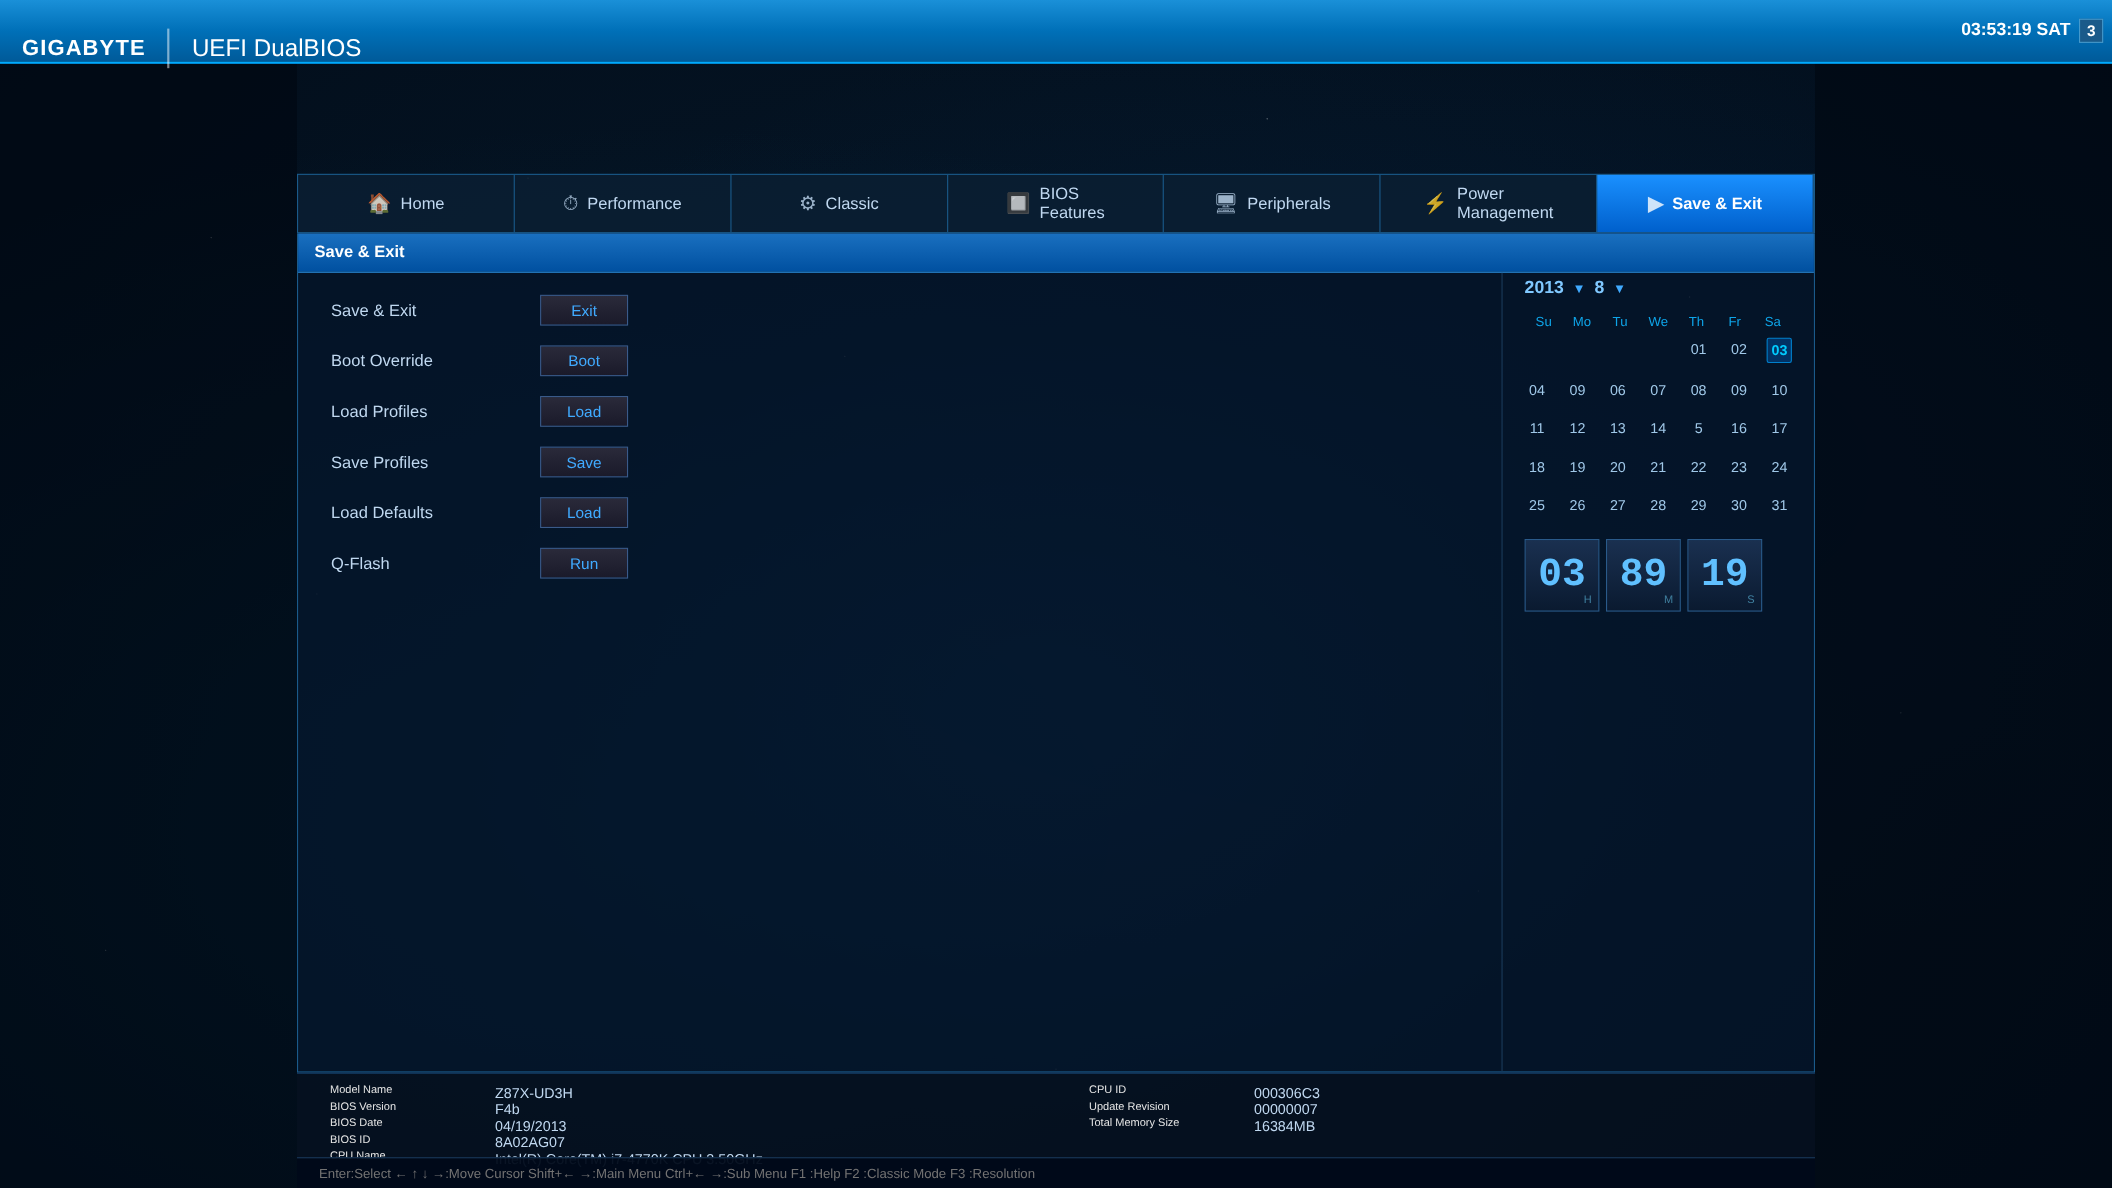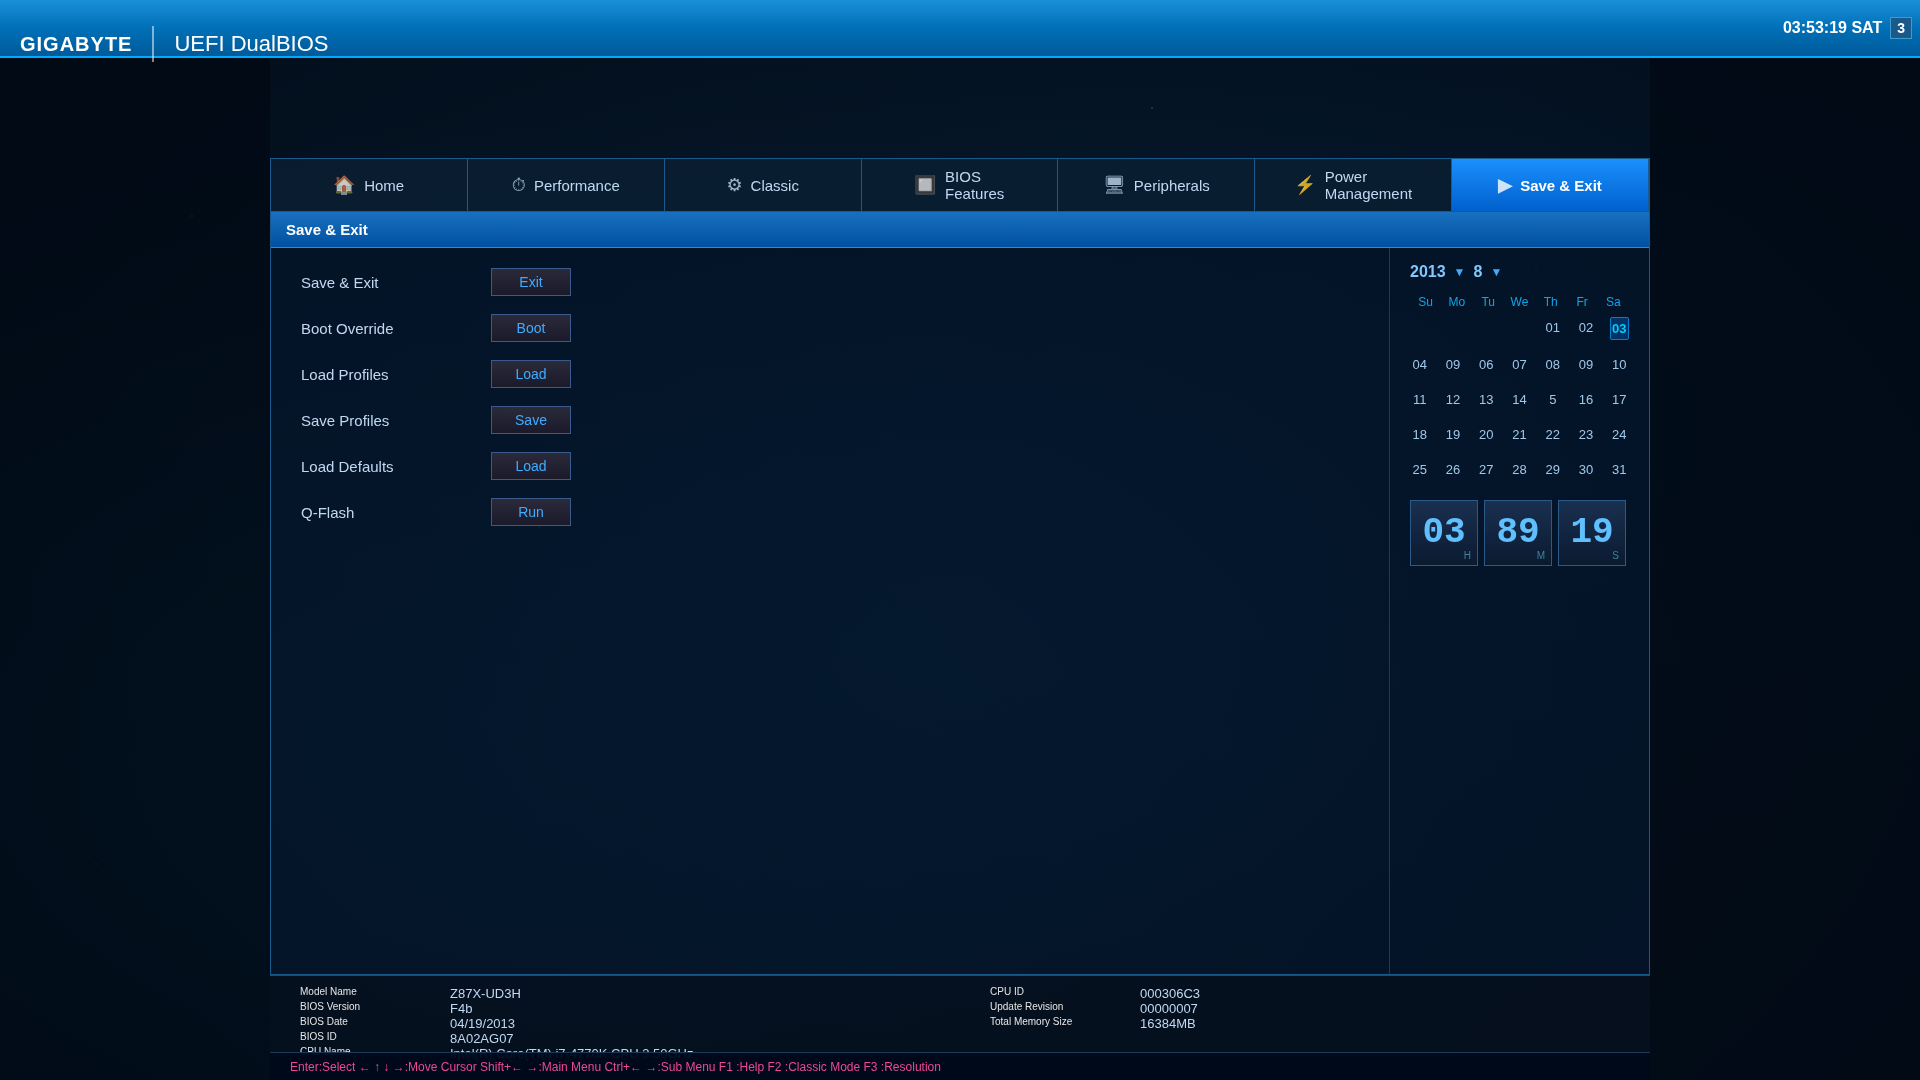--- a/index.html
+++ b/index.html
@@ -215,22 +215,22 @@
       color: #40aaff;
       font-size: 14px;
       padding: 5px 20px;
       min-width: 80px;
       text-align: center;
       cursor: pointer;
     }
 
     
     .calendar-section {
-      width: 260px;
-      padding: 15px 20px;
+      width: 284px;
+      padding: 5px 20px;
       border-left: 1px solid #1a3a5a;
     }
 
     .calendar-header {
       display: flex;
       align-items: center;
       gap: 8px;
       margin-bottom: 12px;
     }
 
@@ -374,21 +374,21 @@
       height: 28px;
       background: rgba(0, 10, 25, 0.95);
       border-top: 1px solid #1a3a5a;
       display: flex;
       align-items: center;
       padding: 0 20px;
       z-index: 11;
     }
 
     .hotkeys-text {
-      color: #ec4899;
+      color: #737373;
       font-size: 12px;
     }
 
     
     .side-panel {
       position: absolute;
       top: 58px;
       bottom: 0;
       width: 270px;
       background: rgba(2, 8, 18, 0.7);

